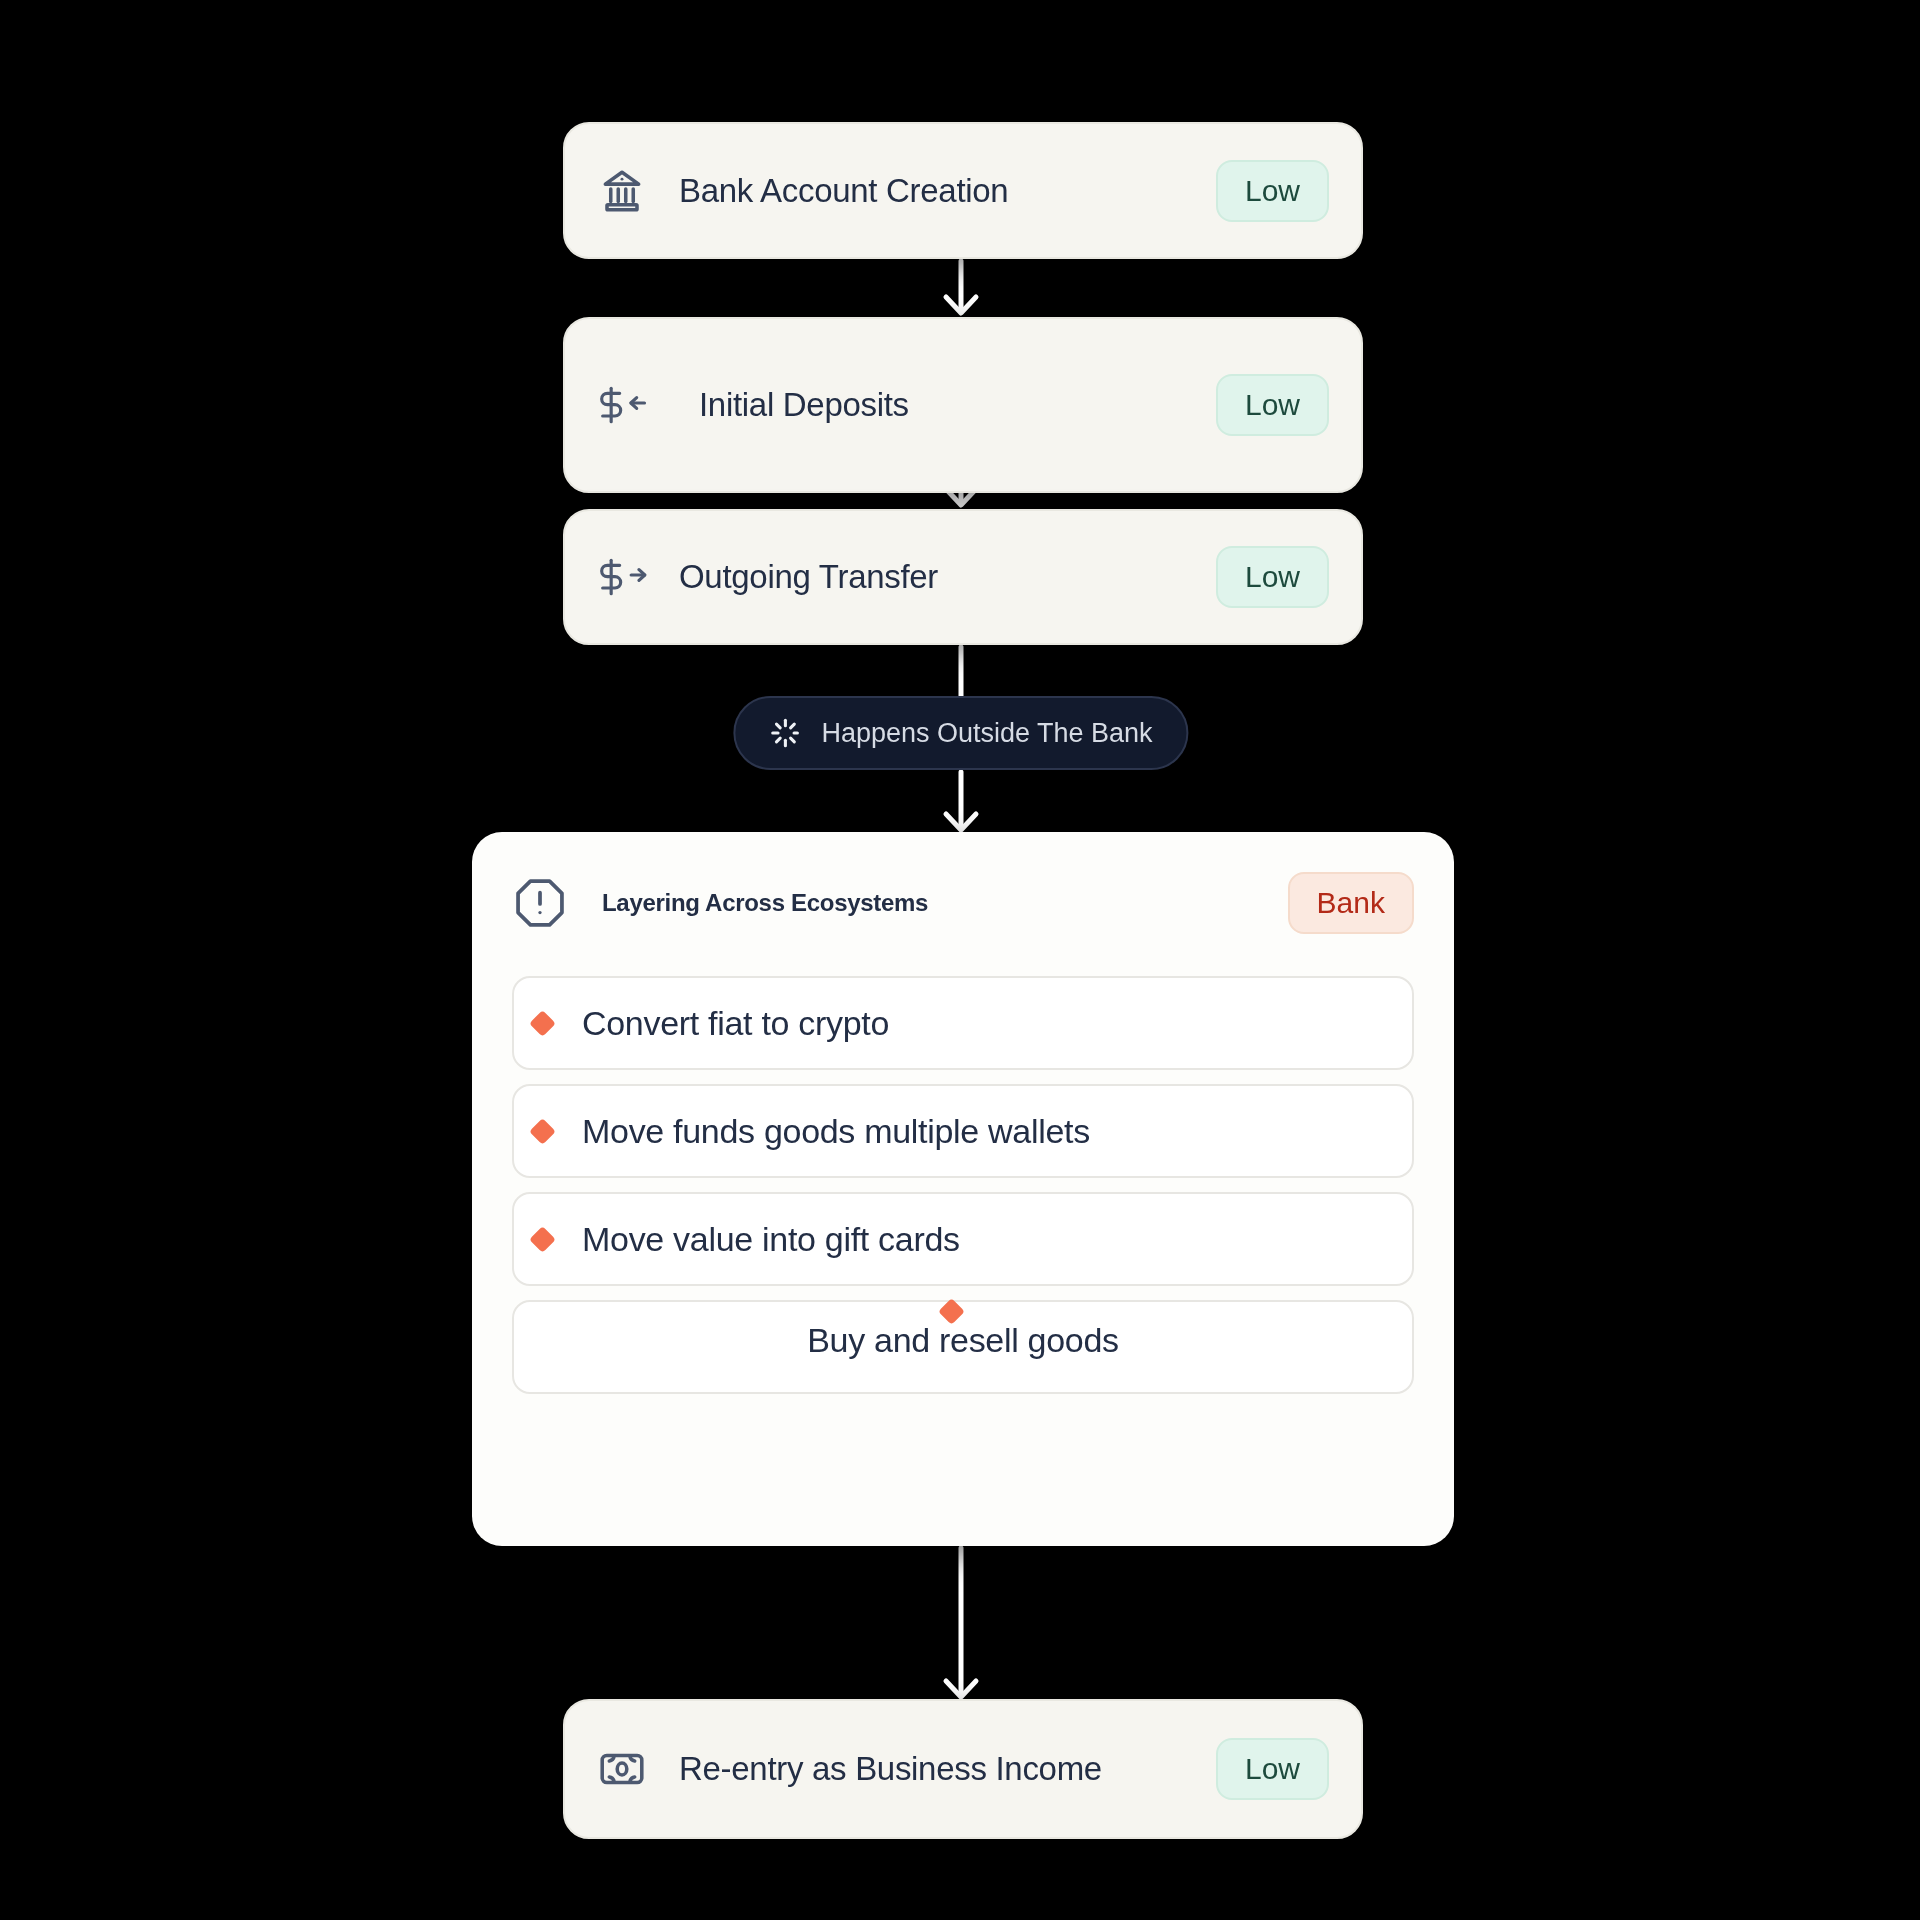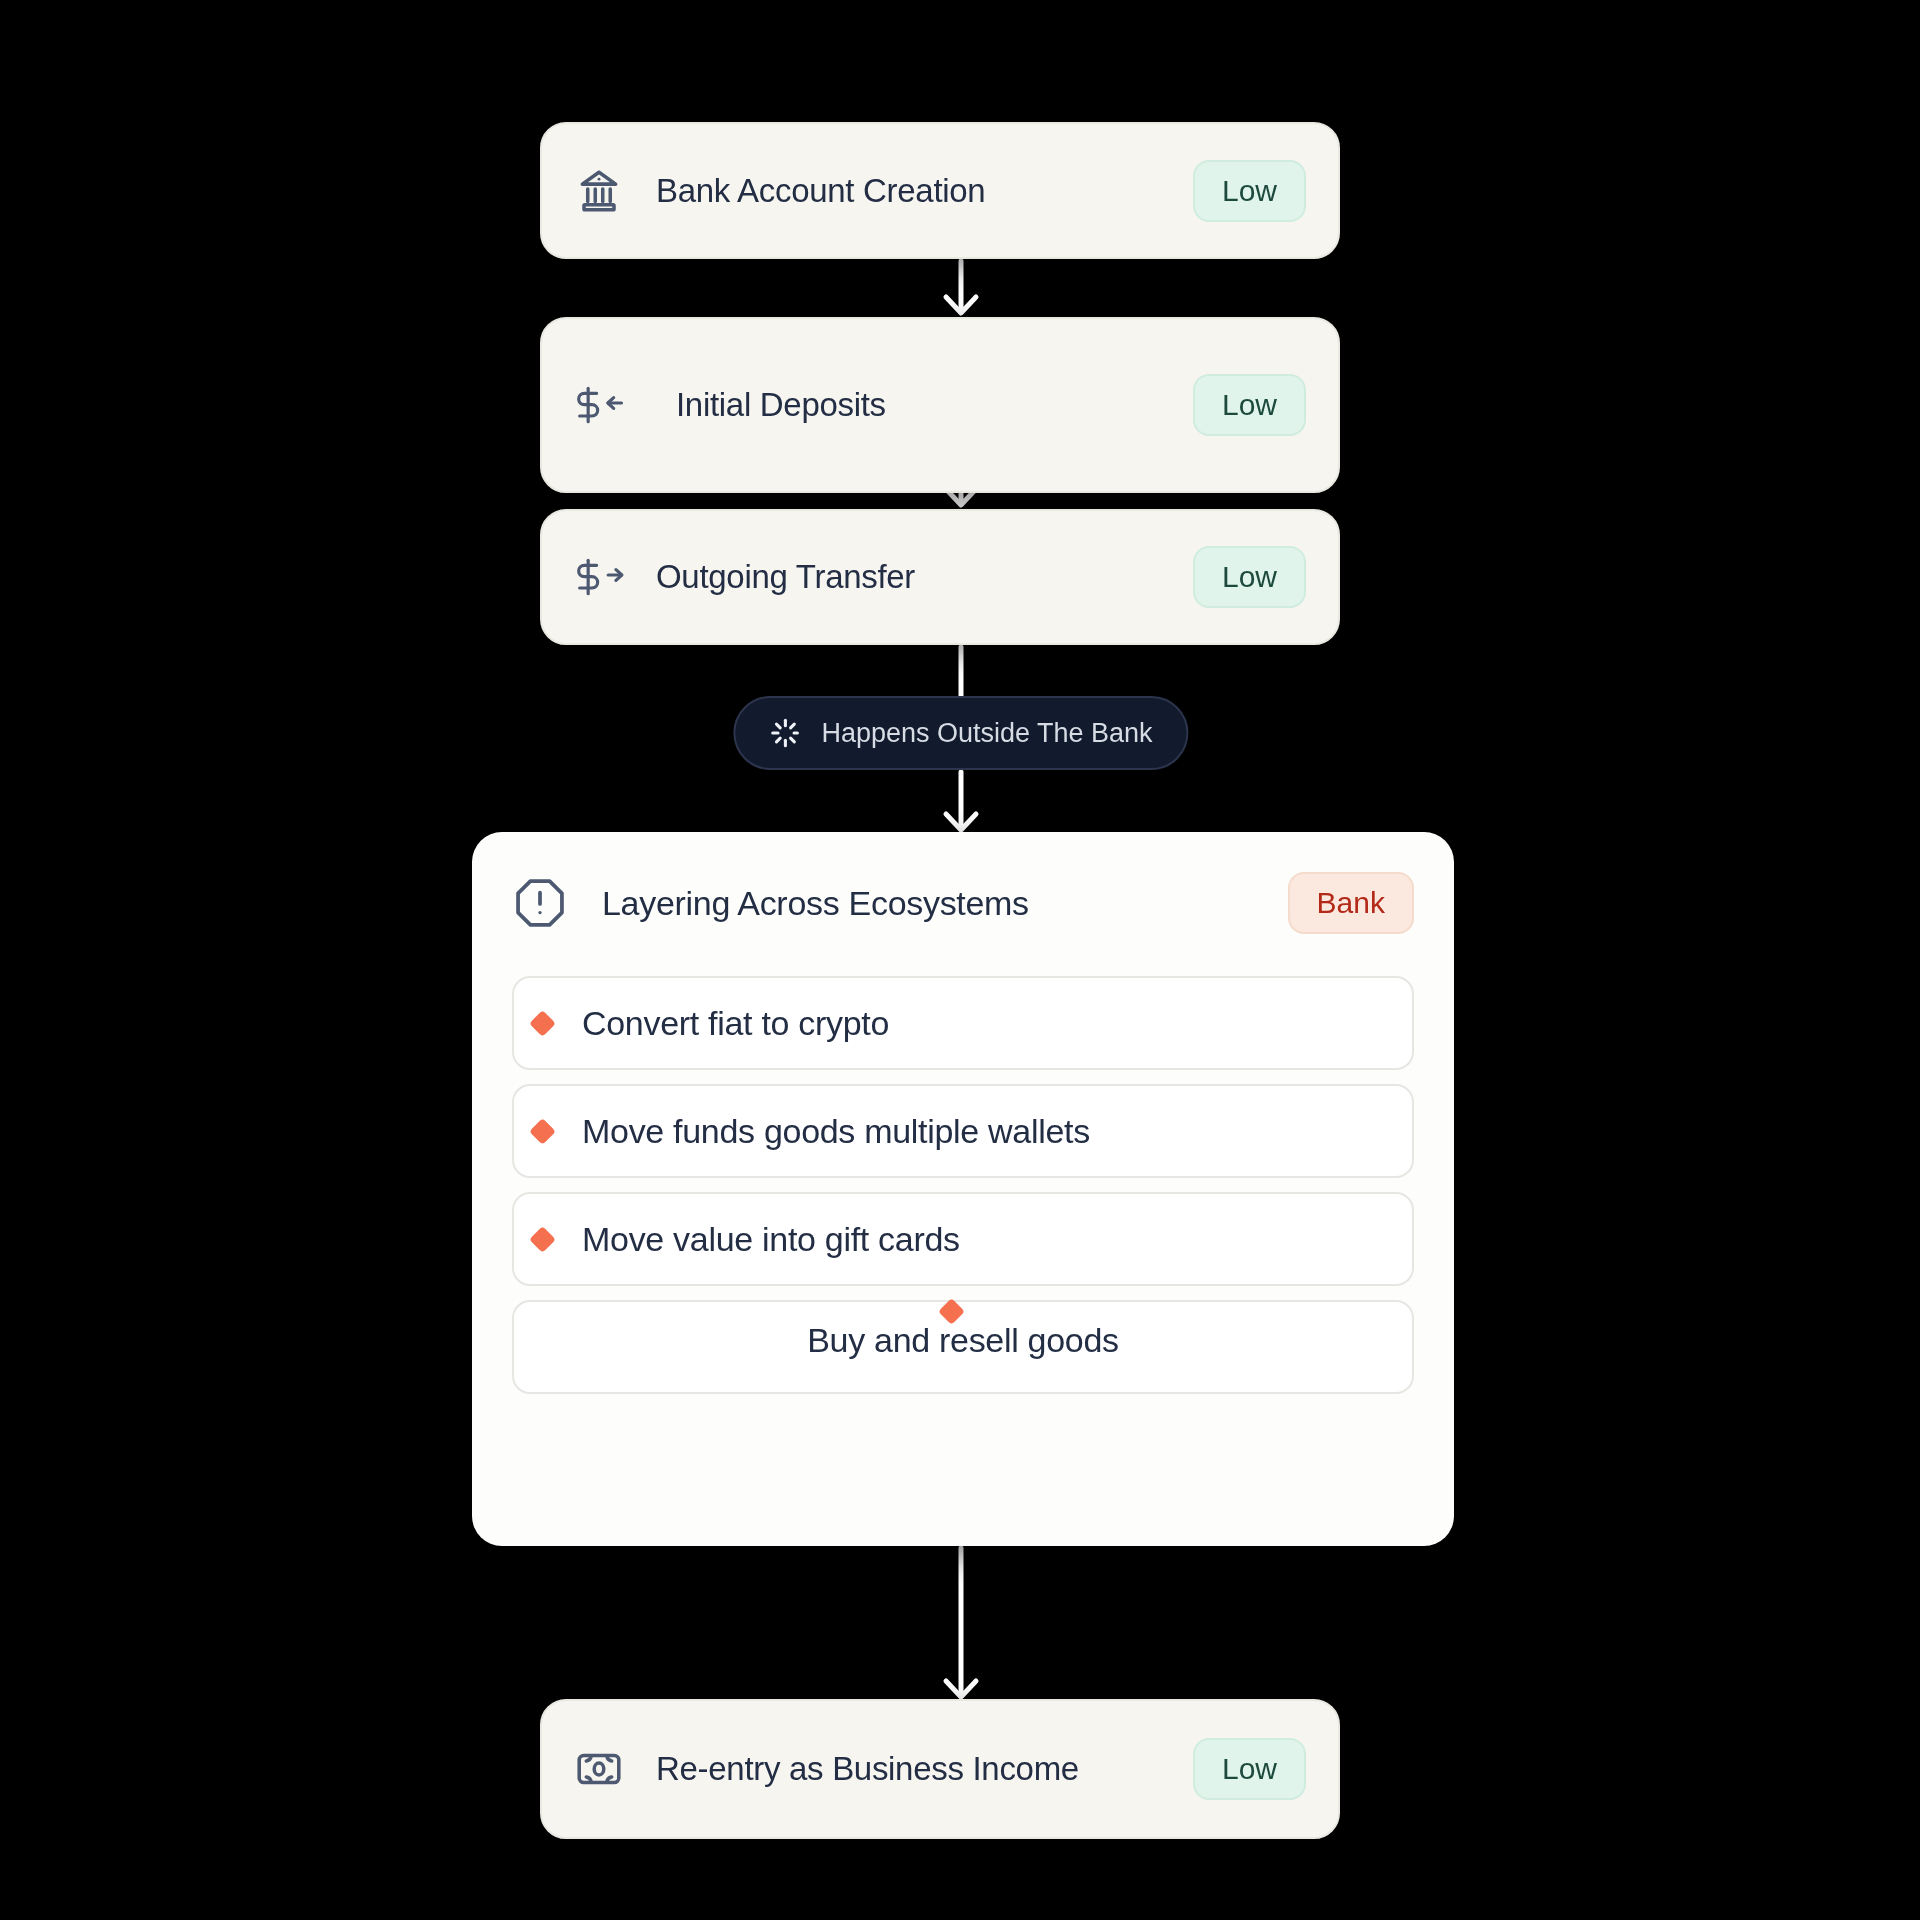--- a/index.html
+++ b/index.html
@@ -5,21 +5,21 @@
   html,body{margin:0;padding:0;background:#000;}
   .stage{
     position:relative;width:1920px;height:1920px;overflow:hidden;
     background:var(--background,#000);
     font-family:"Liberation Sans", sans-serif;
   }
   svg.connectors{position:absolute;left:0;top:0;z-index:1;}
   .connectors .stroke{stroke:var(--arrow,#fff);stroke-width:5;fill:none;stroke-linecap:round;stroke-linejoin:round;}
 
   .card{
-    position:absolute;left:540px;width:800px;box-sizing:border-box;
+    position:absolute;left:563px;width:800px;box-sizing:border-box;
     background:var(--card-bg,#f6f5f0);border:2px solid var(--card-border,#e9e8e1);
     border-radius:26px;display:flex;align-items:center;padding:0 32px;z-index:2;
     box-shadow:0 8px 26px rgba(0,0,0,.45);
     text-align:center;
   }
   #node-bank{top:122px;height:137px;}
   #node-deposits{top:317px;height:176px;gap:20px;}
   #node-outgoing{top:509px;height:136px;}
   #node-reentry{top:1699px;height:140px;}
 
@@ -45,21 +45,21 @@
   .pill .icon{width:32px;height:32px;color:#eef1f5;}
   .pill .label{color:var(--pill-text,#d6dbe4);font-size:27px;font-weight:500;margin-left:20px;}
 
   .panel{
     position:absolute;left:472px;top:832px;width:982px;height:714px;box-sizing:border-box;
     background:var(--panel-bg,#fdfdfb);border-radius:30px;padding:38px 40px;z-index:2;
     box-shadow:0 10px 30px rgba(0,0,0,.5);
   }
   .panel-header{display:flex;align-items:center;height:66px;margin-bottom:40px;}
   .panel-header .icon{width:56px;height:56px;margin-right:34px;}
-  .panel-title{font-size:34px;font-weight:400;color:var(--text-primary,#232e45);letter-spacing:-0.3px;white-space:nowrap;}
+  .panel-title{font-size:24px;font-weight:700;color:var(--text-primary,#232e45);letter-spacing:-0.3px;white-space:nowrap;}
   .risk-item{
     height:94px;box-sizing:border-box;margin-bottom:14px;
     background:var(--item-bg,#fff);border:2px solid var(--item-border,#e7e6e2);
     border-radius:18px;display:flex;align-items:center;padding:0 12px;
   }
   .risk-item:last-child{margin-bottom:0;flex-direction:column;}
   .diamond{
     width:19px;height:19px;border-radius:4px;background:var(--diamond,#f4704e);
     transform:rotate(45deg);margin:0 30px 0 7px;flex:0 0 auto;
   }

